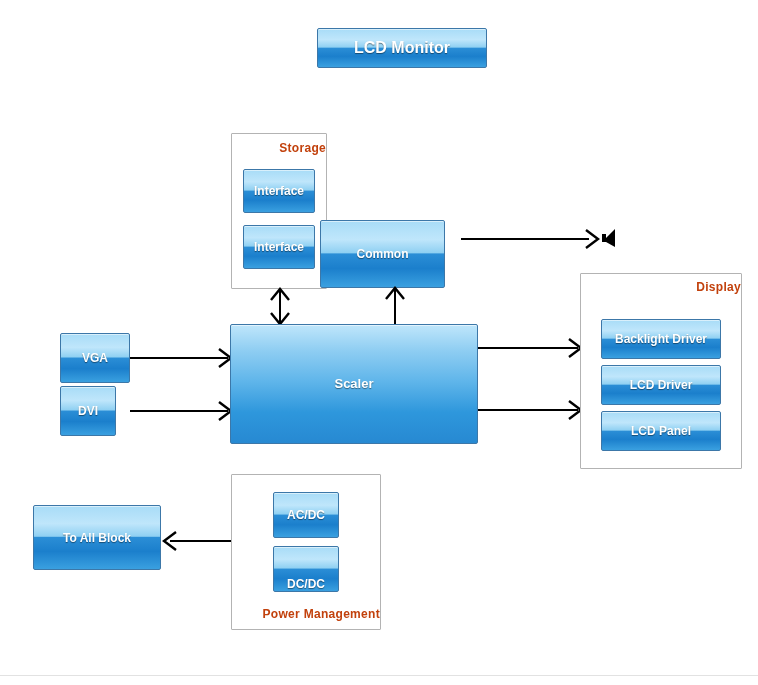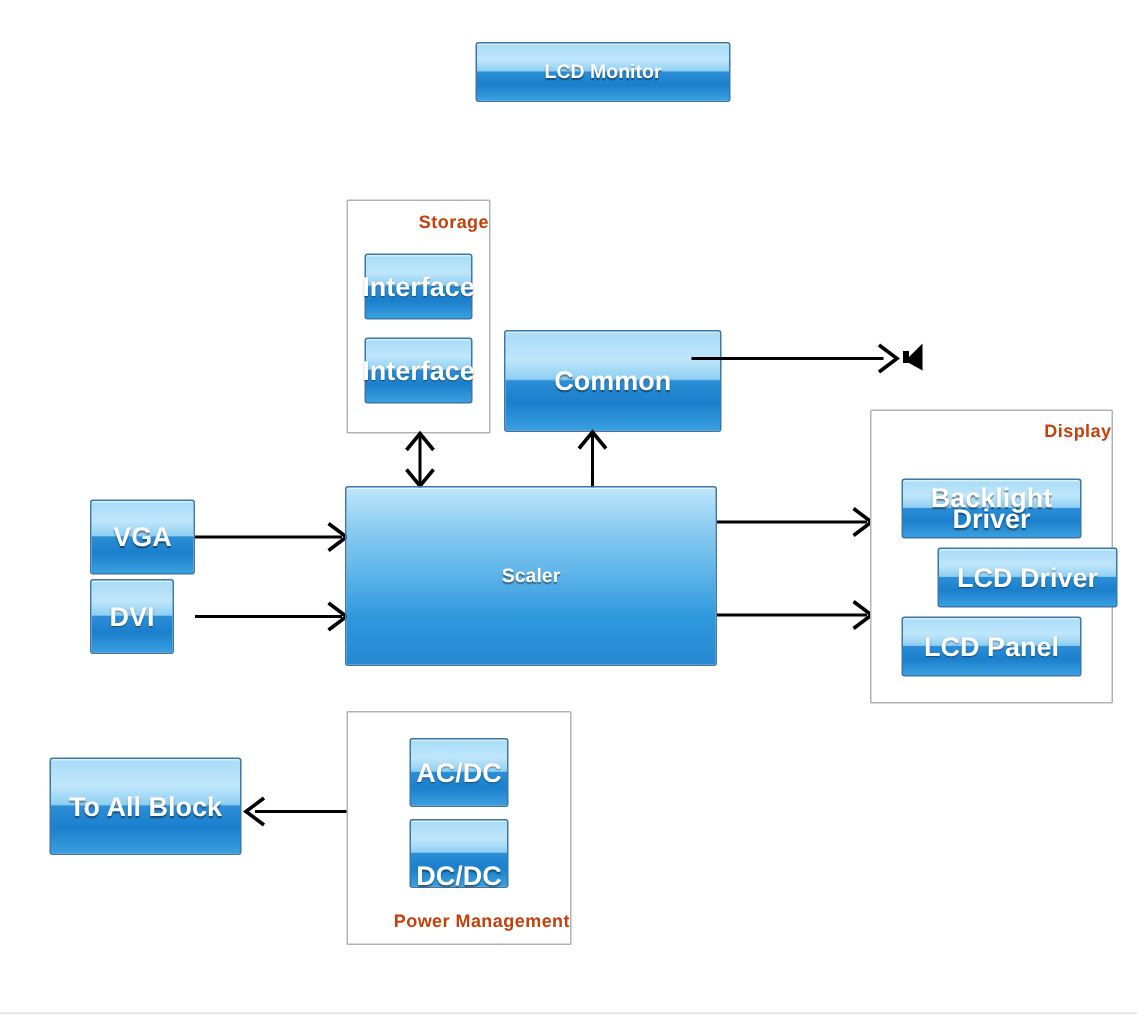--- a/index.html
+++ b/index.html
@@ -26,21 +26,21 @@
     border-radius: 2px;
     background: linear-gradient(to bottom,
         #a8dcf7 0%,
         #bfe6fb 28%,
         #8fd0f2 48%,
         #2b8ed6 50%,
         #1b7fcc 72%,
         #3aa0e0 100%);
     color: #ffffff;
     font-weight: bold;
-    font-size: 18px;
+    font-size: 12px;
     display: flex;
     align-items: center;
     justify-content: center;
     text-align: center;
     line-height: 14px;
     text-shadow: 0 1px 1px rgba(0,0,0,0.45);
     box-shadow: inset 0 1px 0 rgba(255,255,255,0.55);
   }
   .blk.smooth {
     background: linear-gradient(to bottom,
@@ -97,35 +97,35 @@
     width: 758px;
     height: 0;
     border-top: 1px solid #e2e2e2;
   }
 </style>
 </head>
 <body>
 
 <div id="canvas">
 
-  <div class="blk" style="left:317px; top:28px; width:170px; height:40px; font-size:13px;">
+  <div class="blk" style="left:317px; top:28px; width:170px; height:40px; font-size:16px;">
     <span>LCD Monitor</span>
   </div>
 
   <div class="container-box" style="left:231px; top:133px; width:96px; height:156px;">
     <div class="container-title" style="top:7px;">Storage</div>
   </div>
   <div class="blk" style="left:243px; top:169px; width:72px; height:44px;">
     <span>Interface</span>
   </div>
   <div class="blk" style="left:243px; top:225px; width:72px; height:44px;">
     <span>Interface</span>
   </div>
 
-  <div class="blk" style="left:336px; top:220px; width:145px; height:68px;">
+  <div class="blk" style="left:320px; top:220px; width:125px; height:68px;">
     <span>Common</span>
   </div>
 
   <div class="line-h" style="left:461px; top:238px; width:128px;"></div>
   <svg class="arrow-svg" style="left:583px; top:228px; width:20px; height:22px;" viewBox="0 0 20 22">
     <polyline points="3,2 15,11 3,20" fill="none" stroke="#000000" stroke-width="2.4"></polyline>
   </svg>
 
   <svg class="speaker" style="left:601px; top:226px; width:18px; height:24px;" viewBox="0 0 18 24">
     <rect x="1" y="8" width="4" height="8" fill="#000000"></rect>
@@ -175,21 +175,21 @@
   <svg class="arrow-svg" style="left:566px; top:400px; width:20px; height:20px;" viewBox="0 0 20 20">
     <polyline points="3,1 15,10 3,19" fill="none" stroke="#000000" stroke-width="2.4"></polyline>
   </svg>
 
   <div class="container-box" style="left:580px; top:273px; width:162px; height:196px;">
     <div class="container-title" style="top:6px;">Display</div>
   </div>
   <div class="blk" style="left:601px; top:319px; width:120px; height:40px;">
     <span>Backlight Driver</span>
   </div>
-  <div class="blk" style="left:601px; top:365px; width:120px; height:40px;margin-left:24px;">
+  <div class="blk" style="left:601px; top:365px; width:120px; height:40px;">
     <span>LCD Driver</span>
   </div>
   <div class="blk" style="left:601px; top:411px; width:120px; height:40px;">
     <span>LCD Panel</span>
   </div>
 
   <div class="container-box" style="left:231px; top:474px; width:150px; height:156px;">
     <div class="container-title" style="top:132px;">Power Management</div>
   </div>
   <div class="blk" style="left:273px; top:492px; width:66px; height:46px;">

